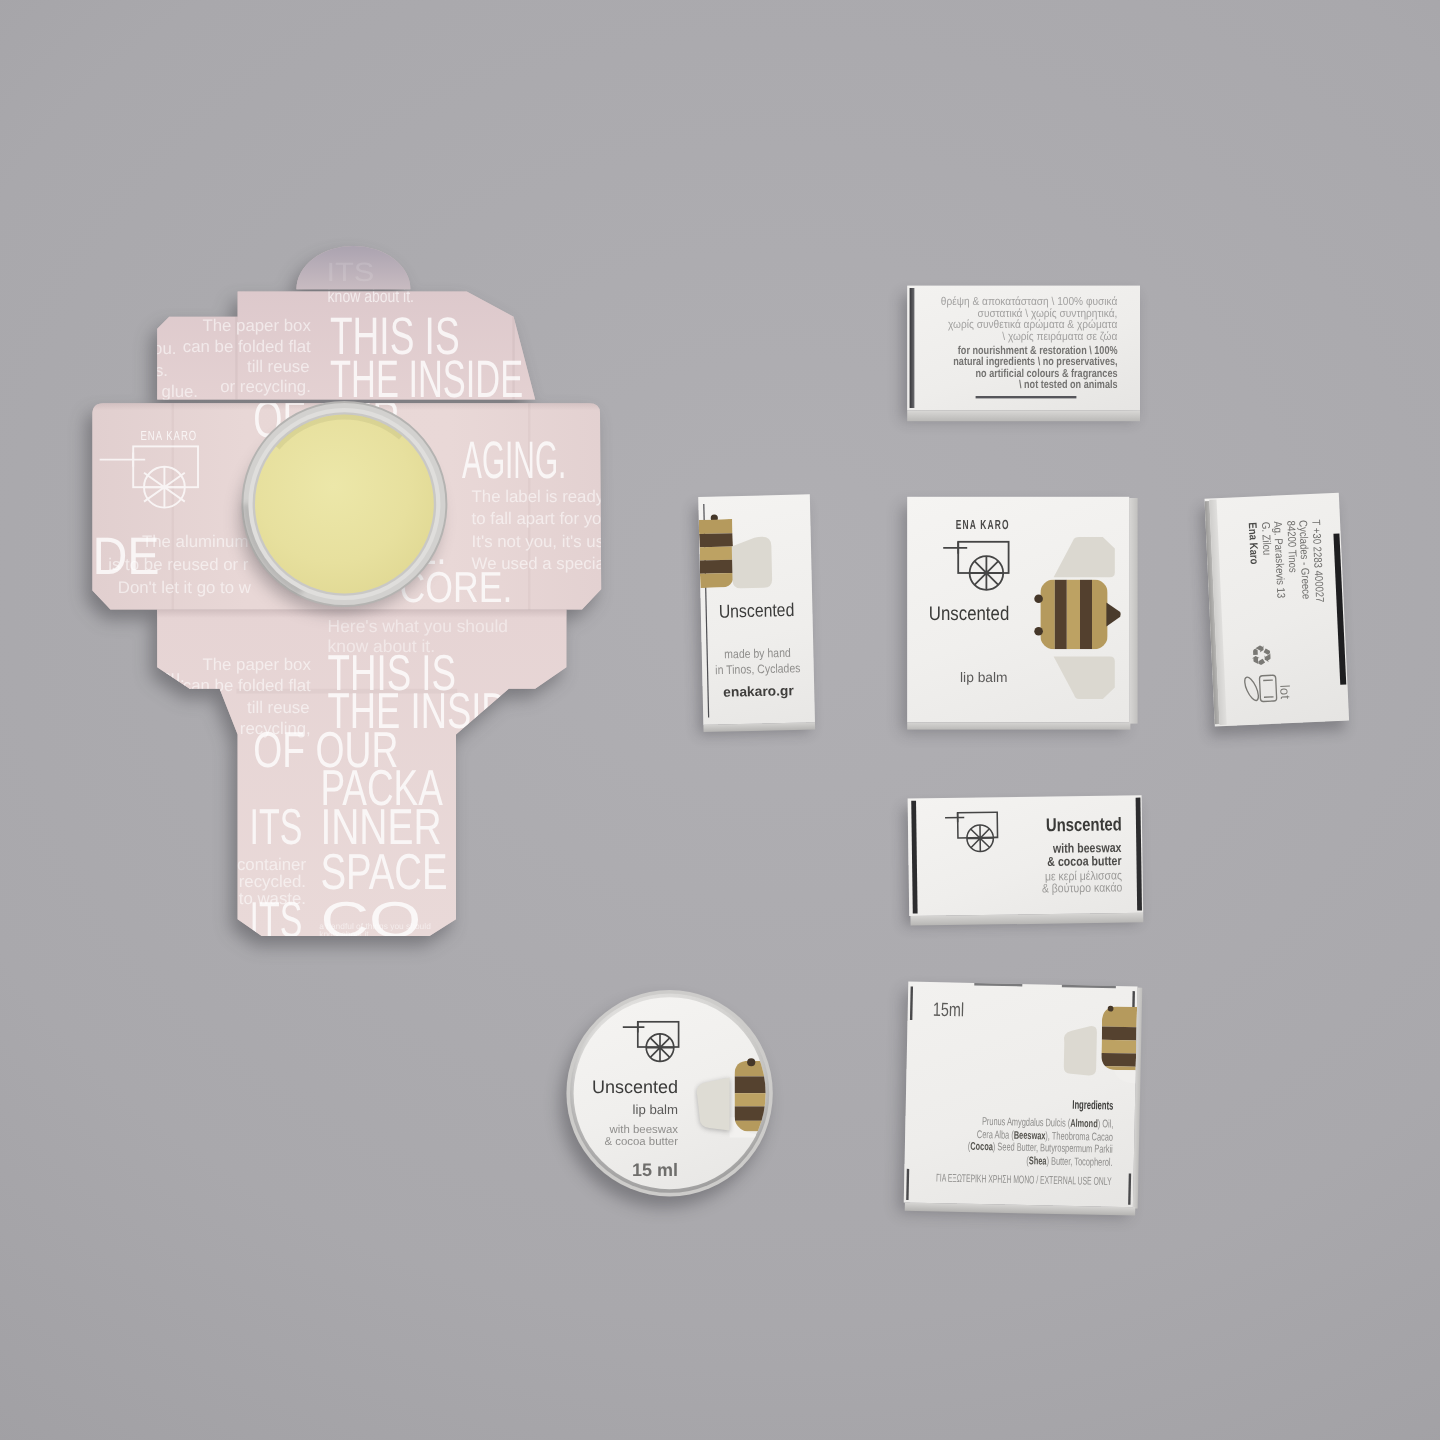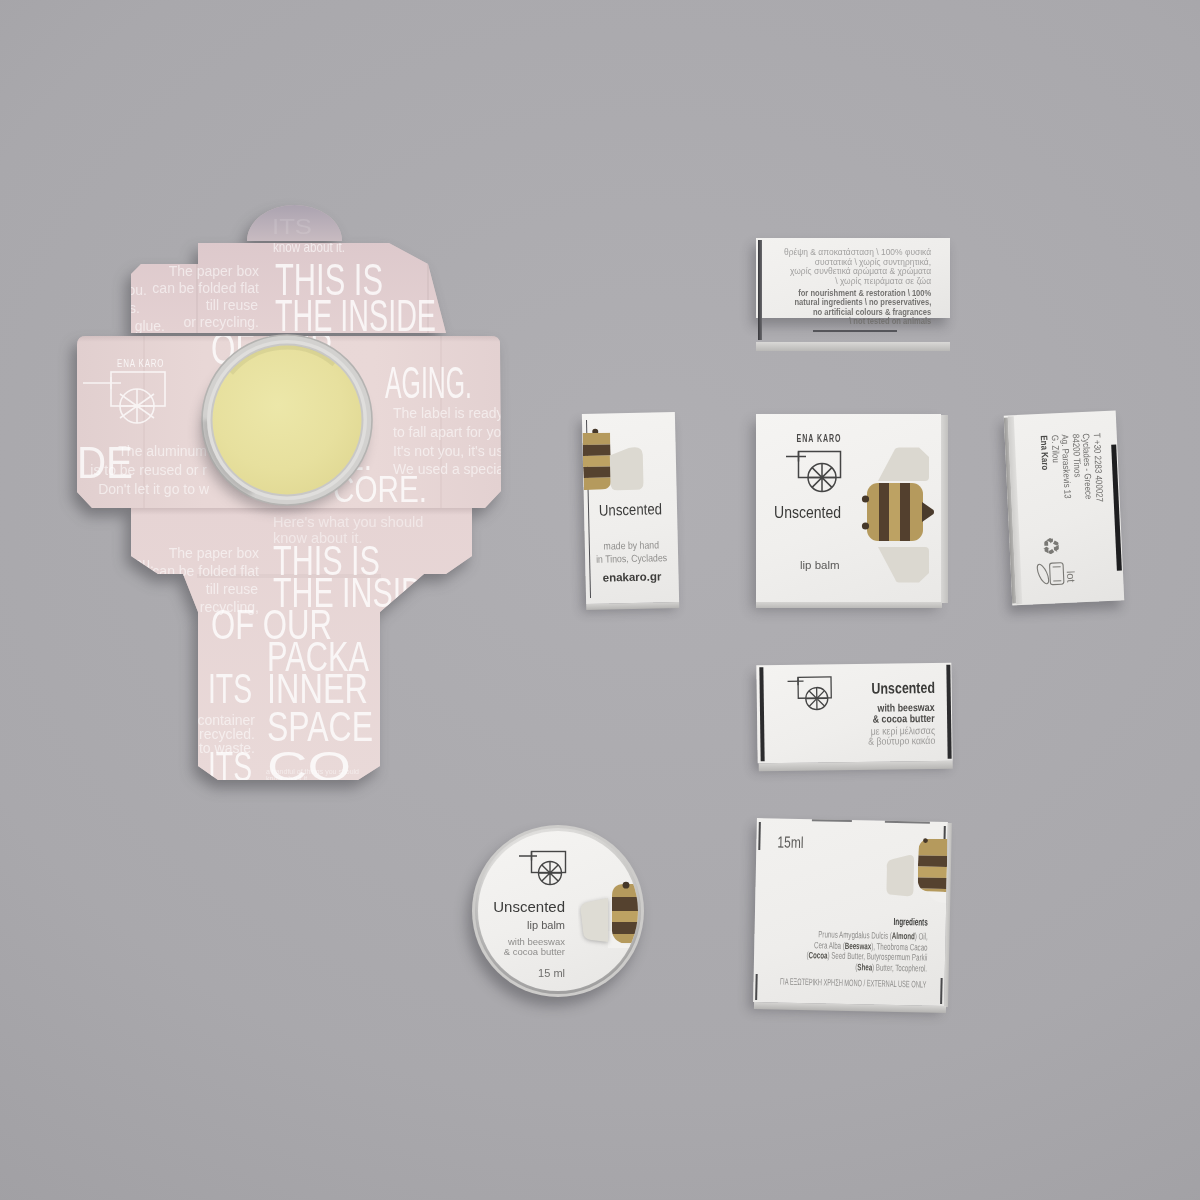--- a/index.html
+++ b/index.html
@@ -149,21 +149,21 @@
  <ellipse cx="283" cy="432" rx="84" ry="80" fill="rgba(40,40,46,0.28)" filter="blur(6px)"></ellipse>
  <circle cx="287" cy="420" r="85" fill="#d2d1cf" stroke="#b4b3b1" stroke-width="1.6"></circle>
  <path d="M202,420 a85,85 0 0 0 48,76 l4,-6 a78,78 0 0 1 -44,-70 Z" fill="rgba(80,80,82,0.20)" filter="blur(2px)"></path>
  <circle cx="287" cy="420" r="80" fill="#dfdedc"></circle>
  <circle cx="287" cy="420" r="76.5" fill="#c9c8c6"></circle>
  <circle cx="287" cy="420" r="74.5" fill="url(#balm)"></circle>
  <circle cx="287" cy="420" r="72.5" fill="none" stroke="rgba(100,95,55,0.10)" stroke-width="4" stroke-dasharray="114 342" transform="rotate(-140 287 420)"></circle>
 </g>
 </svg>
 
-<div class="box" id="box1" style="left:756px;top:238px;width:194px;height:80px;
+<div class="box" id="box1" style="left:756px;top:238px;width:194px;height:104px;
  background:linear-gradient(160deg,#f3f2f0 0%,#eeedeb 55%,#e6e5e3 100%);
  box-shadow:-4px 8px 11px rgba(40,40,46,0.30);">
 
  <div style="position:absolute;left:2px;top:2px;width:4px;height:100px;background:linear-gradient(90deg,#38383c,#6a6a6e)"></div>
 
  <div style="position:absolute;left:0;top:104px;width:194px;height:9px;background:linear-gradient(180deg,#d9d8d6,#bab9b7)"></div>
 
  <div style="position:absolute;left:57px;top:92px;width:84px;height:2px;background:#55555a"></div>
 
  <div class="t" style="right:19px;top:9px;text-align:right;font-size:9.6px;line-height:9.7px;color:#a2a1a0;transform:scaleX(0.88);transform-origin:100% 0;">
@@ -349,21 +349,21 @@
     <path d="M1,7 L19,7 M13.5,2.5 L13.5,11.5"></path>
    </g>
   </svg>
 
   <div class="t" style="right:73px;top:67px;font-size:15px;color:#3b3b3a;">Unscented</div>
 
   <div class="t" style="right:73px;top:88px;font-size:11px;color:#5a5958;">lip balm</div>
 
   <div class="t" style="right:73px;top:106px;text-align:right;font-size:9.5px;line-height:9.7px;color:#8f8e8c;">with beeswax<br>&amp; cocoa butter</div>
 
-  <div class="t" style="right:73px;top:136px;font-size:11px;color:#6f6e6c;">15 ml</div>
+  <div class="t" style="right:73px;top:136px;font-size:15px;color:#6f6e6c;font-weight:bold;">15 ml</div>
  </div>
 </div>
 
 <div class="box" id="box7" style="left:755px;top:820px;width:191px;height:184px;transform:rotate(1.2deg);
  background:linear-gradient(160deg,#f2f1ef 0%,#eeedeb 55%,#e6e5e3 100%);
  box-shadow:-4px 8px 12px rgba(40,40,46,0.30);">
 
  <div style="position:absolute;left:191px;top:1px;width:4px;height:184px;background:linear-gradient(90deg,#d4d3d1,#bfbebc)"></div>
 
  <div style="position:absolute;left:1px;top:184px;width:192px;height:7px;background:linear-gradient(180deg,#d6d5d3,#b4b3b1)"></div>

